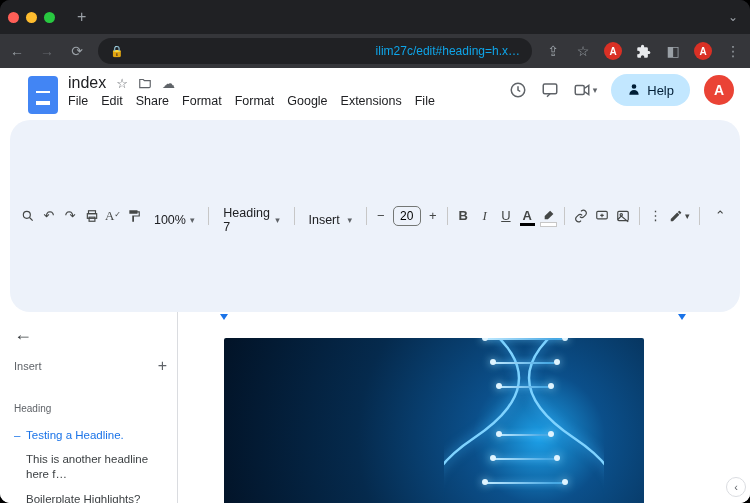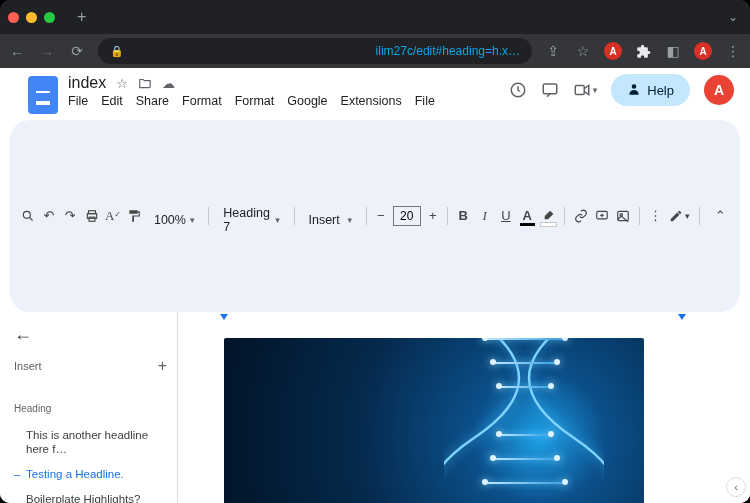--- a/index.html
+++ b/index.html
@@ -49,21 +49,21 @@
   .hdr-right { display: flex; align-items: center; gap: 14px; }
   .hdr-ico { color: #5f6368; font-size: 16px; cursor: pointer; display:flex;align-items:center;gap:2px;}
   .share-btn { height: 32px; background: #c2e7ff; color: #001d35; border: none; border-radius: 16px; padding: 0 16px; font-size: 13px; font-weight:500; display:flex; align-items:center; gap:6px; cursor:pointer;}
   .avatar { width: 30px; height: 30px; border-radius: 50%; background: #ea4335; color:#fff; display:flex;align-items:center;justify-content:center;font-weight:700; font-size:14px; cursor:pointer;}
   .tbar-wrap{ margin:0 10px 0 10px; background:#edf2fa; border-radius:20px; padding:0 8px; display:flex; align-items:center; height:36px; gap:2px; flex:1;}
   .t-ico { width: 24px; height: 24px; display:flex; align-items:center; justify-content:center; color:#444746; font-size:13px; cursor:pointer; border-radius:4px;}
   .t-sep { width:1px; height:18px; background:#c7c7c7; margin:0 4px;}
   .t-sel { height:24px; padding:0 8px; display:flex; align-items:center; gap:4px; font-size:12.5px; color:#202124; cursor:pointer; border-radius:4px;margin-top:8px;}
   .t-sel .arr{font-size:9px;color:#5f6368;}
   .font-size { display:flex; align-items:center; gap:4px;}
-  .font-size .box{ width:28px; height:20px; border:1px solid #747775; border-radius:0; display:flex;align-items:center;justify-content:center; font-size:12px;}
+  .font-size .box{ width:28px; height:20px; border:1px solid #747775; border-radius:5px; display:flex;align-items:center;justify-content:center; font-size:12px;}
   .font-size .pm{ width:16px; text-align:center; color:#444746; cursor:pointer; font-size:13px;}
   .color-A { position:relative; font-weight:600; font-size:13px;}
   .color-A::after{content:"";position:absolute;left:2px;right:2px;bottom:2px;height:3px;background:#000;}
   .hl-A { position:relative; }
   .hl-A::after{content:"";position:absolute;left:1px;right:1px;bottom:1px;height:3px;background:#fff;border:1px solid #c7c7c7;}
   .t-right{margin-left:auto;display:flex;align-items:center;gap:4px;}
 
   
   .dbody { flex:1; display:flex; overflow:hidden; background:#fff;}
   .outline-pane { width: 178px; border-right:1px solid #dadce0; padding:12px 10px 0 14px; display:flex;flex-direction:column; gap:10px;}
@@ -282,22 +282,22 @@
 
       <div class="outline-pane">
         <span class="back-arr">←</span>
         <div class="sum-row">
           <span>Insert</span>
           <span class="plus">+</span>
         </div>
         <div style="height:1px"></div>
         <span class="outline-lbl">Heading</span>
         <div class="outline-list">
+          <div class="oItem active"><span>Testing a Headline.</span></div>
           <div class="oItem"><span>This is another headline here f…</span></div>
-          <div class="oItem active"><span>Testing a Headline.</span></div>
           <div class="oItem"><span>Boilerplate Highlights?</span></div>
         </div>
       </div>
 
       <div class="page-area">
         <div class="ruler">
           <div class="tab-stop"></div>
           <div class="tab-stop right"></div>
         </div>
         <div class="page">

